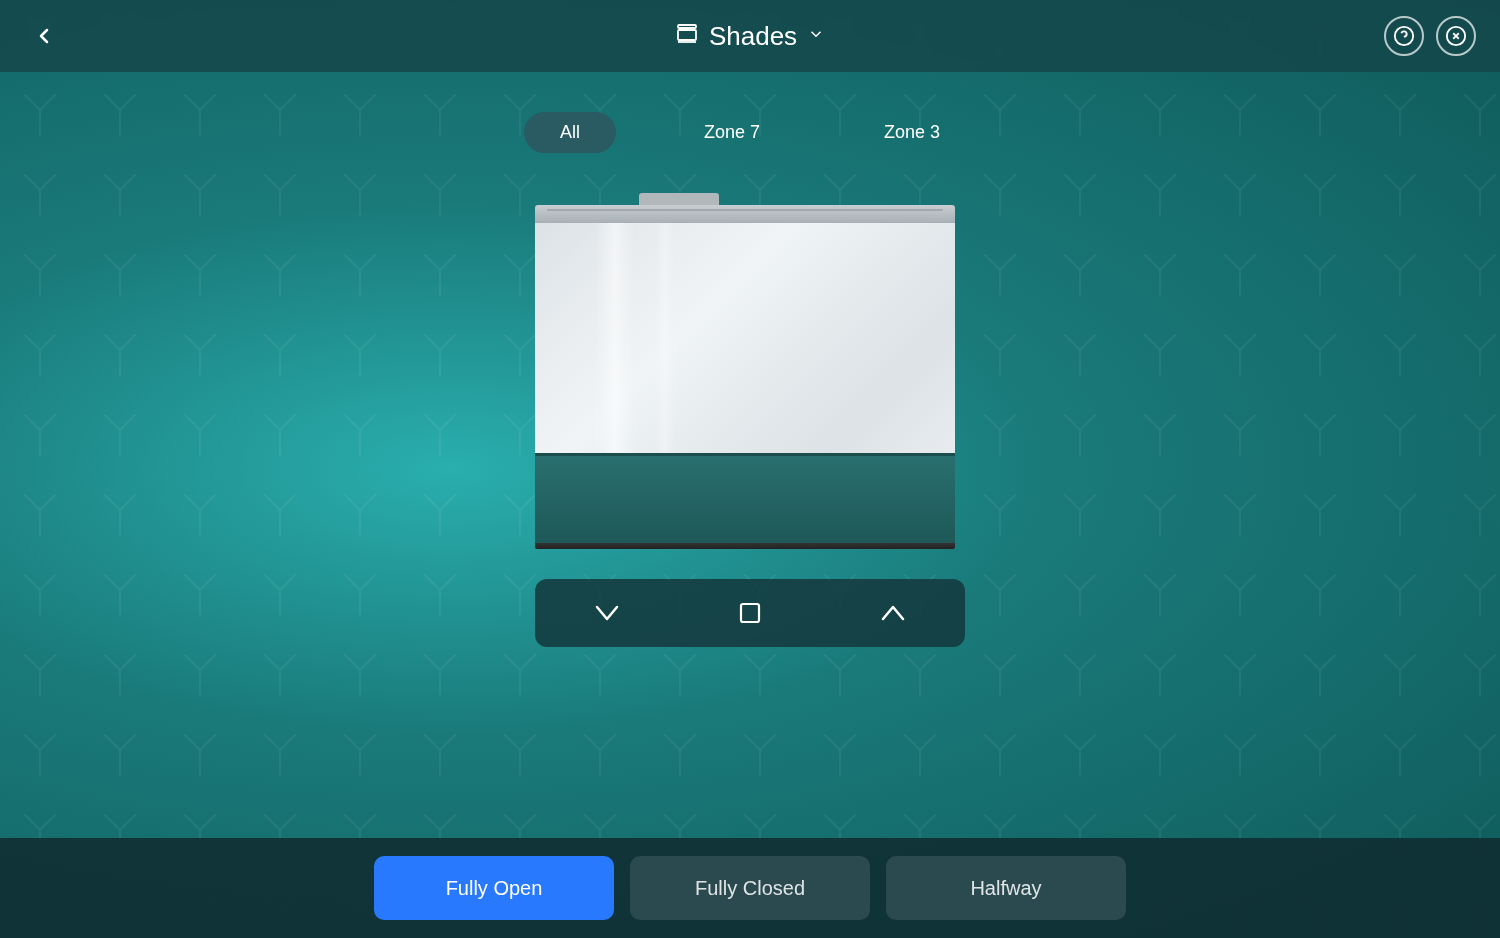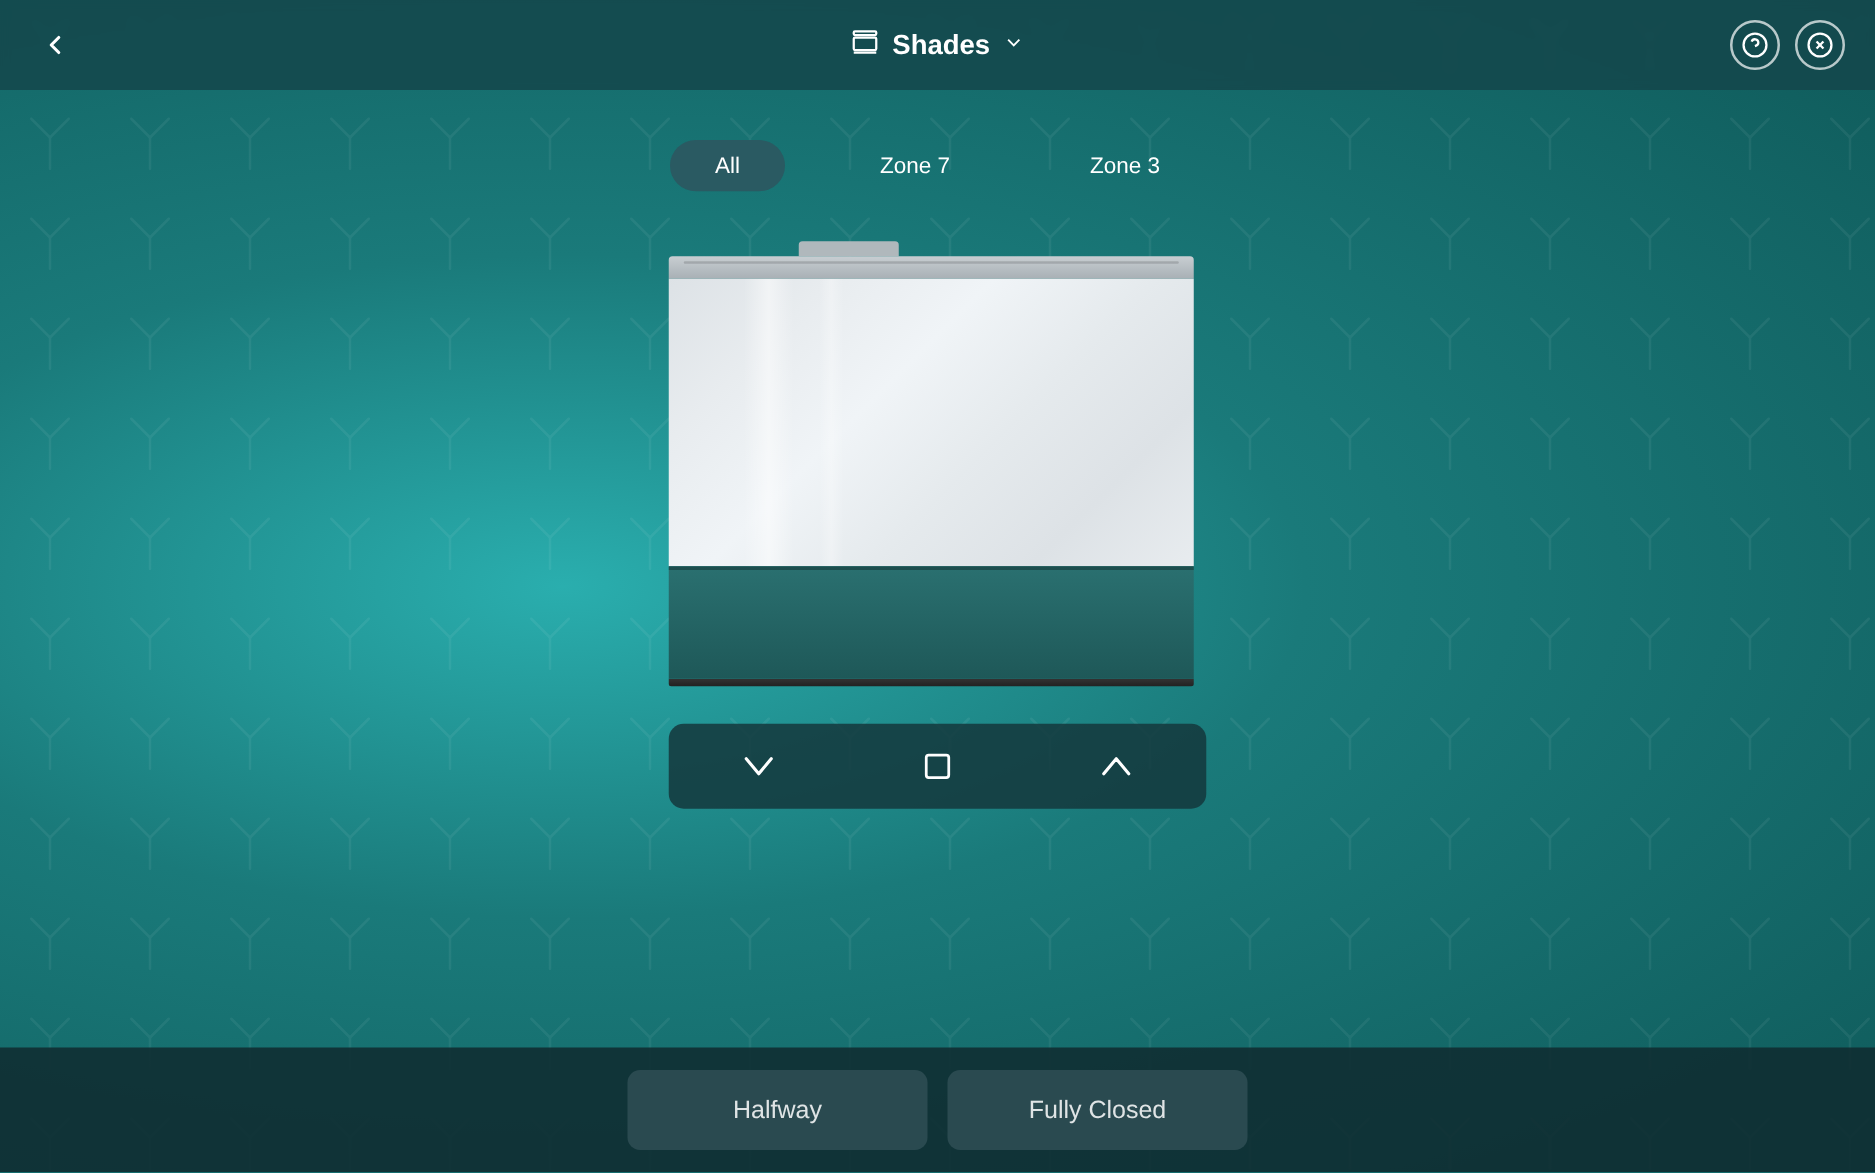--- a/index.html
+++ b/index.html
@@ -62,22 +62,22 @@
 
     .header-title-area {
       display: flex;
       align-items: center;
       gap: 10px;
       cursor: pointer;
     }
 
     .header-title {
       color: white;
-      font-size: 22px;
-      font-weight: 700;
+      font-size: 26px;
+      font-weight: 400;
     }
 
     .header-icon svg {
       width: 24px;
       height: 24px;
       stroke: white;
       fill: none;
       stroke-width: 1.8;
     }
 
@@ -125,21 +125,21 @@
       flex-direction: column;
       align-items: center;
       padding-top: 40px;
       height: calc(938px - 72px - 100px);
     }
 
     
     .zone-tabs {
       display: flex;
       align-items: flex-end;
-      gap: 40px;
+      gap: 52px;
       margin-bottom: 40px;
     }
 
     .zone-tab {
       padding: 10px 36px;
       border-radius: 30px;
       font-size: 18px;
       font-weight: 500;
       color: white;
       cursor: pointer;
@@ -412,15 +412,16 @@
     <button class="control-btn">
       <svg width="32" height="32" viewBox="0 0 32 32">
         <polyline points="6 22 16 10 26 22" stroke-width="2.5"></polyline>
       </svg>
     </button>
   </div>
 
 </div>
 
 <div class="bottom-bar">
+  <button class="preset-btn active">Fully Open</button>
+  <button class="preset-btn inactive">Fully Closed</button>
   <button class="preset-btn inactive">Halfway</button>
-  <button class="preset-btn inactive">Fully Closed</button>
 </div>
 
 </body></html>

